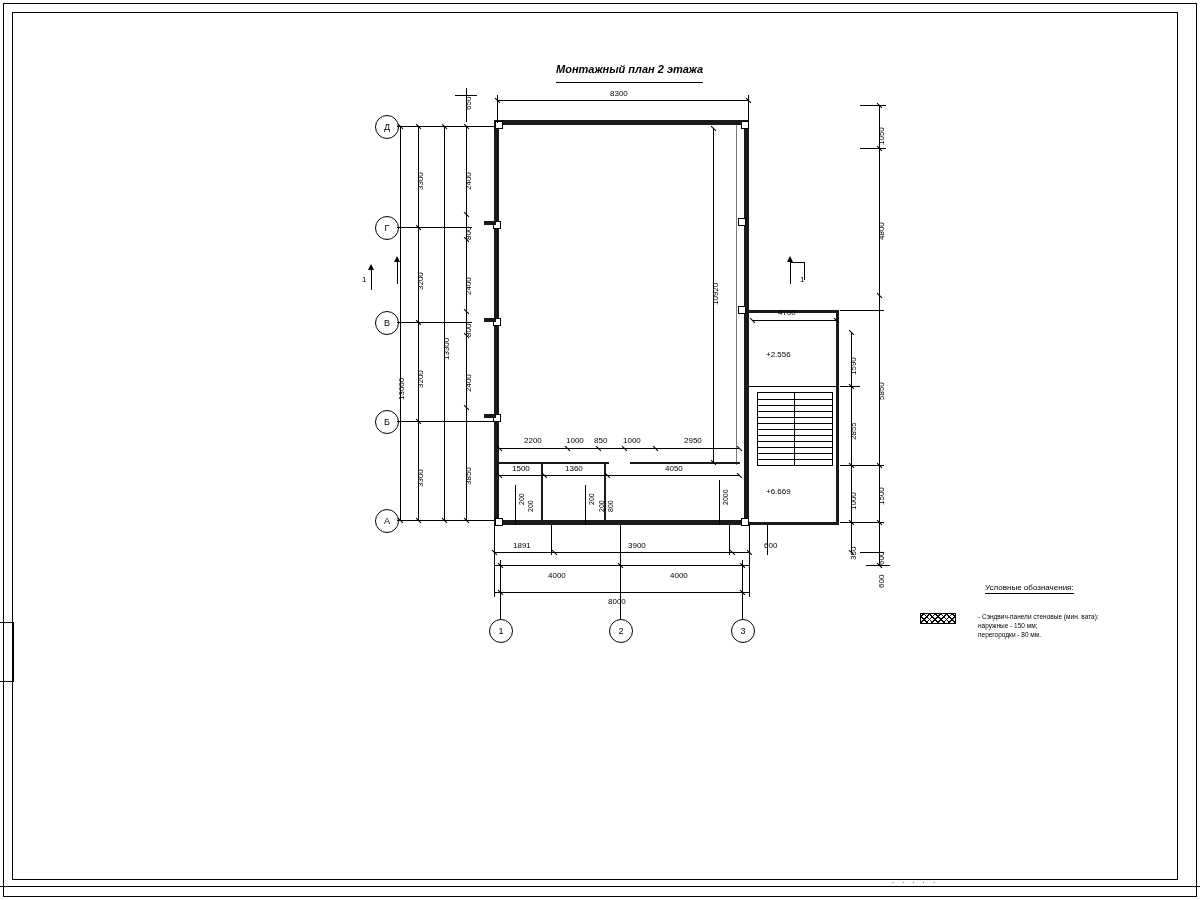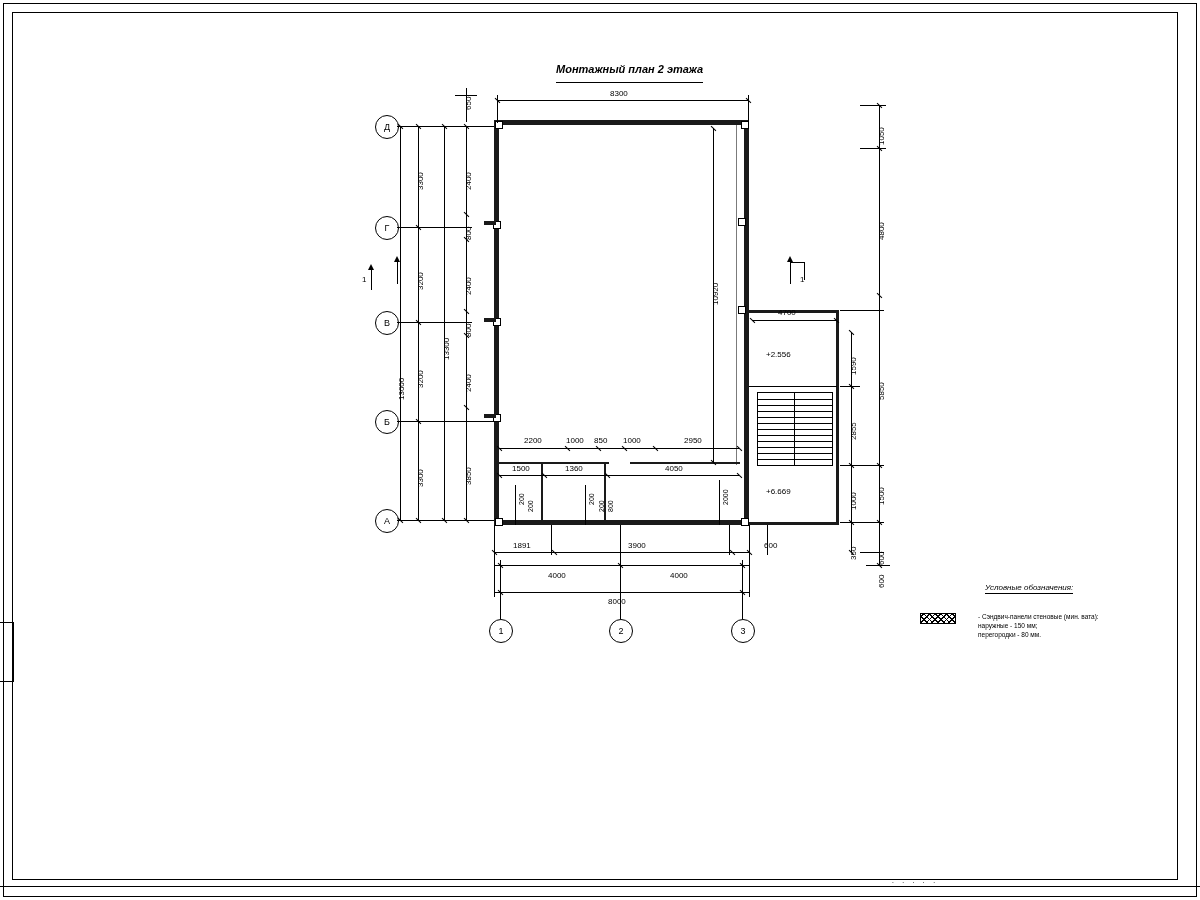--- a/index.html
+++ b/index.html
@@ -103,21 +103,20 @@
     font-weight: bold;
     color: #000;
     border-bottom: 1px solid #000;
     padding-bottom: 7px;
     white-space: nowrap;
   }
 
   .legend-title {
     position: absolute;
     font-size: 8px;
-    font-style: italic;
     color: #000;
     border-bottom: 1px solid #000;
     padding-bottom: 1px;
     white-space: nowrap;
   }
   .legend-swatch {
     position: absolute;
     width: 34px; height: 9px;
     border: 1px solid #000;
     background:

